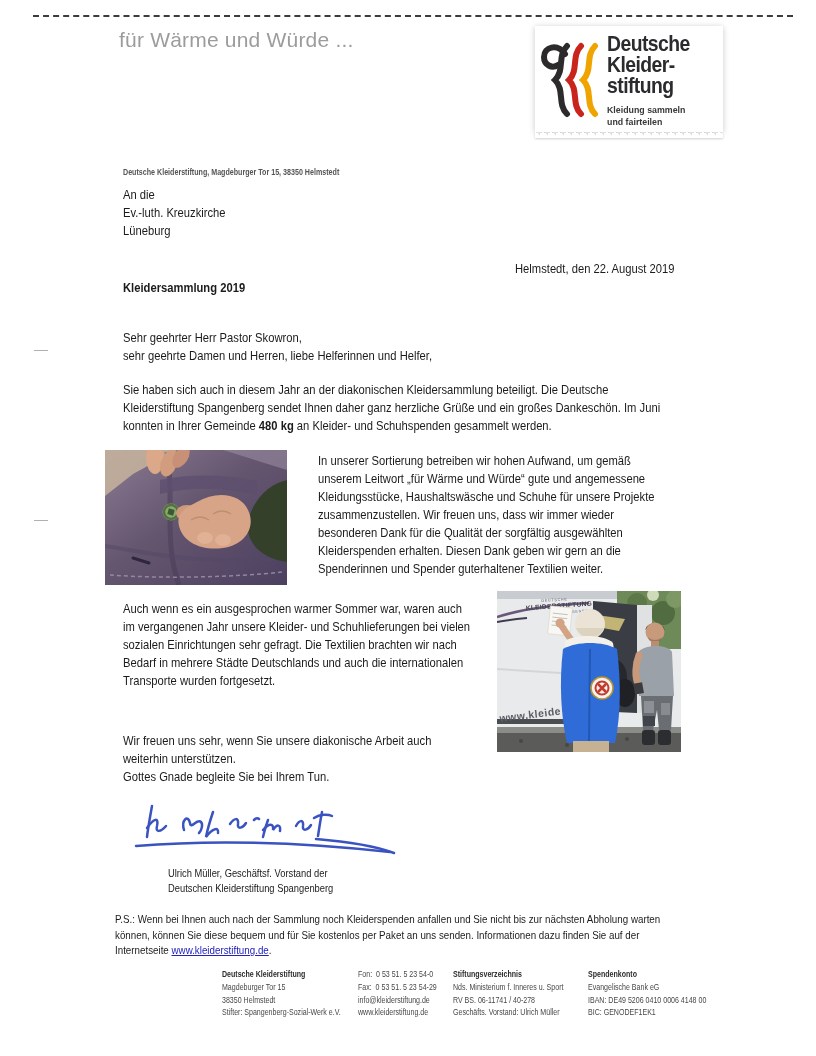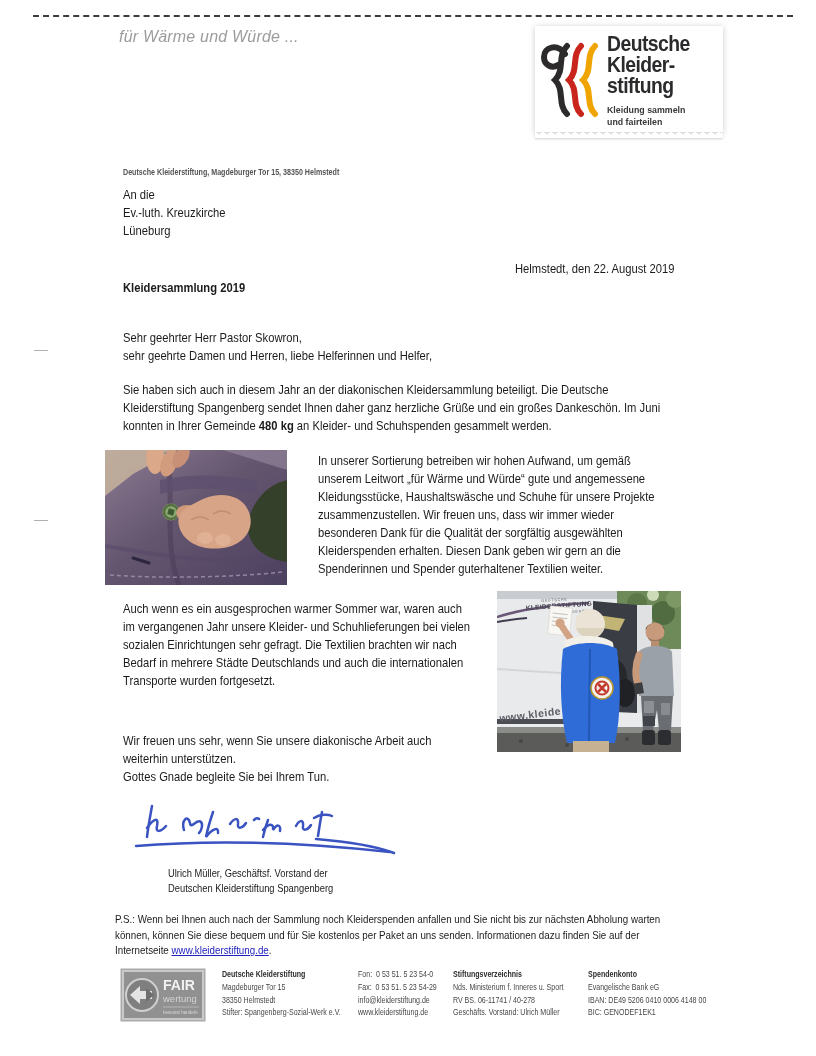--- a/index.html
+++ b/index.html
@@ -1,20 +1,20 @@
 <!DOCTYPE html>
 <html><head>
 <meta charset="utf-8">
 <style>
   html,body{margin:0;padding:0;width:816px;height:1056px;background:#ffffff;}
   body{font-family:"Liberation Sans", sans-serif;color:#1b1b1d;}
   .page{position:relative;width:816px;height:1056px;background:#fff;overflow:hidden;}
   .cx{transform:scaleX(0.85);transform-origin:0 0;}
   .perforation{position:absolute;left:33px;top:15px;width:760px;height:0;border-top:2.5px dashed #3c3c3c;}
-  .slogan{position:absolute;left:119px;top:28px;font-size:16px;font-style:italic;color:#9c9c9c;letter-spacing:0.2px;}
+  .slogan{position:absolute;left:119px;top:28px;font-size:21px;color:#9c9c9c;letter-spacing:0.2px;}
   
   .stamp{position:absolute;left:535px;top:26px;width:188px;height:106px;background:#fff;box-shadow:0 1px 6px rgba(0,0,0,0.22);}
   .stamp::after{content:"";position:absolute;left:0;right:0;bottom:-6px;height:6px;
     background-image:linear-gradient(45deg,#fff 50%,rgba(0,0,0,0) 50%),linear-gradient(-45deg,#fff 50%,rgba(0,0,0,0) 50%);
     background-size:8px 6px;filter:drop-shadow(0 1.5px 1px rgba(0,0,0,0.18));}
   .logo-mark{position:absolute;left:6px;top:16px;}
   .logo-text{position:absolute;left:72px;top:8px;transform:scaleX(0.9);transform-origin:0 0;}
   .logo-name div{font-size:21.5px;font-weight:700;color:#2b2b2d;line-height:21px;letter-spacing:-0.6px;white-space:pre;}
   .logo-tagline{margin-top:7px;}
   .logo-tagline div{font-size:9.8px;font-weight:700;color:#38383a;line-height:12px;white-space:pre;}
@@ -236,33 +236,20 @@
     <div class="body-line">Deutschen Kleiderstiftung Spangenberg</div>
   </div>
 
   <div class="ps cx">
     <div class="body-line">P.S.: Wenn bei Ihnen auch nach der Sammlung noch Kleiderspenden anfallen und Sie nicht bis zur nächsten Abholung warten</div>
     <div class="body-line">können, können Sie diese bequem und für Sie kostenlos per Paket an uns senden. Informationen dazu finden Sie auf der</div>
     <div class="body-line"><span>Internetseite </span><a>www.kleiderstiftung.de</a><span>.</span></div>
   </div>
 
   <div class="footer">
-    <div class="fair">
-      <svg width="86" height="54" viewBox="0 0 86 54">
-        <rect x="0.5" y="0.5" width="85" height="53" fill="#aaaaaa"></rect>
-        <rect x="3" y="3" width="80" height="48" fill="#919191" stroke="#c9c9c9" stroke-width="2"></rect>
-        <circle cx="22" cy="27" r="16" fill="#7f7f7f" stroke="#cfcfcf" stroke-width="2"></circle>
-        <path d="M10,27 L20,18 L20,23 L32,23 L32,31 L20,31 L20,36 Z" fill="#e4e4e4"></path>
-        <path d="M34,27 L26,20 L26,34 Z" fill="#6e6e6e"></path>
-        <text x="43" y="22" font-size="14" font-weight="bold" fill="#f2f2f2" font-family="Liberation Sans, sans-serif">FAIR</text>
-        <text x="43" y="34" font-size="9.5" fill="#d4d4d4" font-family="Liberation Sans, sans-serif">wertung</text>
-        <path d="M43,39 H79" stroke="#c6c6c6" stroke-width="0.7"></path>
-        <text x="43" y="46" font-size="4.6" fill="#d8d8d8" font-family="Liberation Sans, sans-serif">bewusst handeln</text>
-      </svg>
-    </div>
     <div class="fcol c1">
       <div class="t">Deutsche Kleiderstiftung</div>
       <div>Magdeburger Tor 15</div>
       <div>38350 Helmstedt</div>
       <div>Stifter: Spangenberg-Sozial-Werk e.V.</div>
     </div>
     <div class="fcol c2">
       <div>Fon:  0 53 51. 5 23 54-0</div>
       <div>Fax:  0 53 51. 5 23 54-29</div>
       <div>info@kleiderstiftung.de</div>

